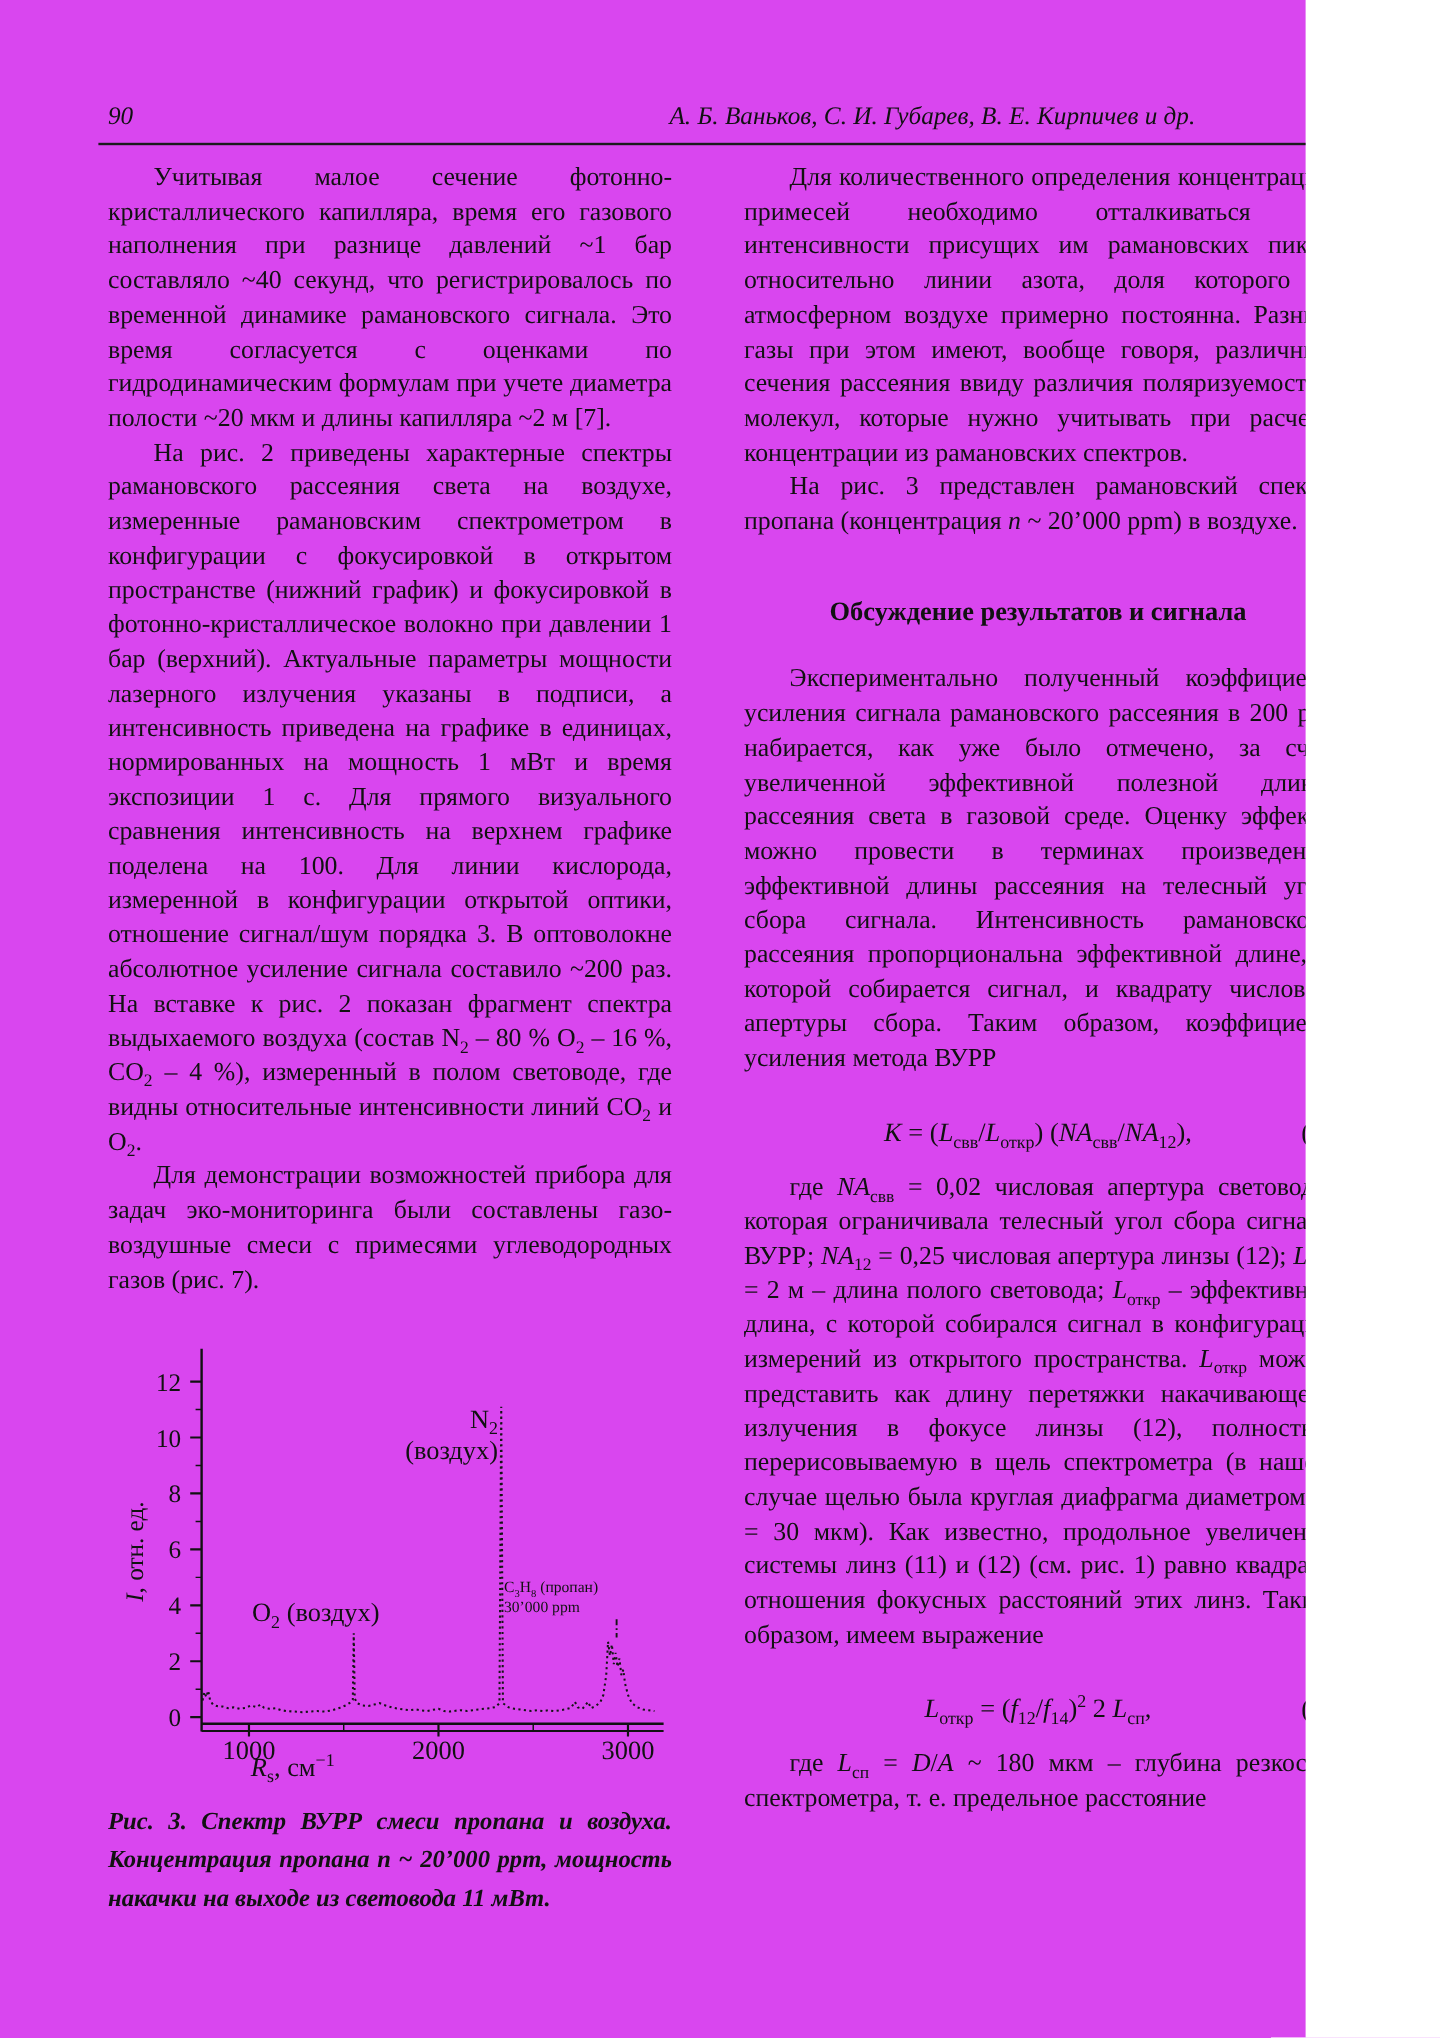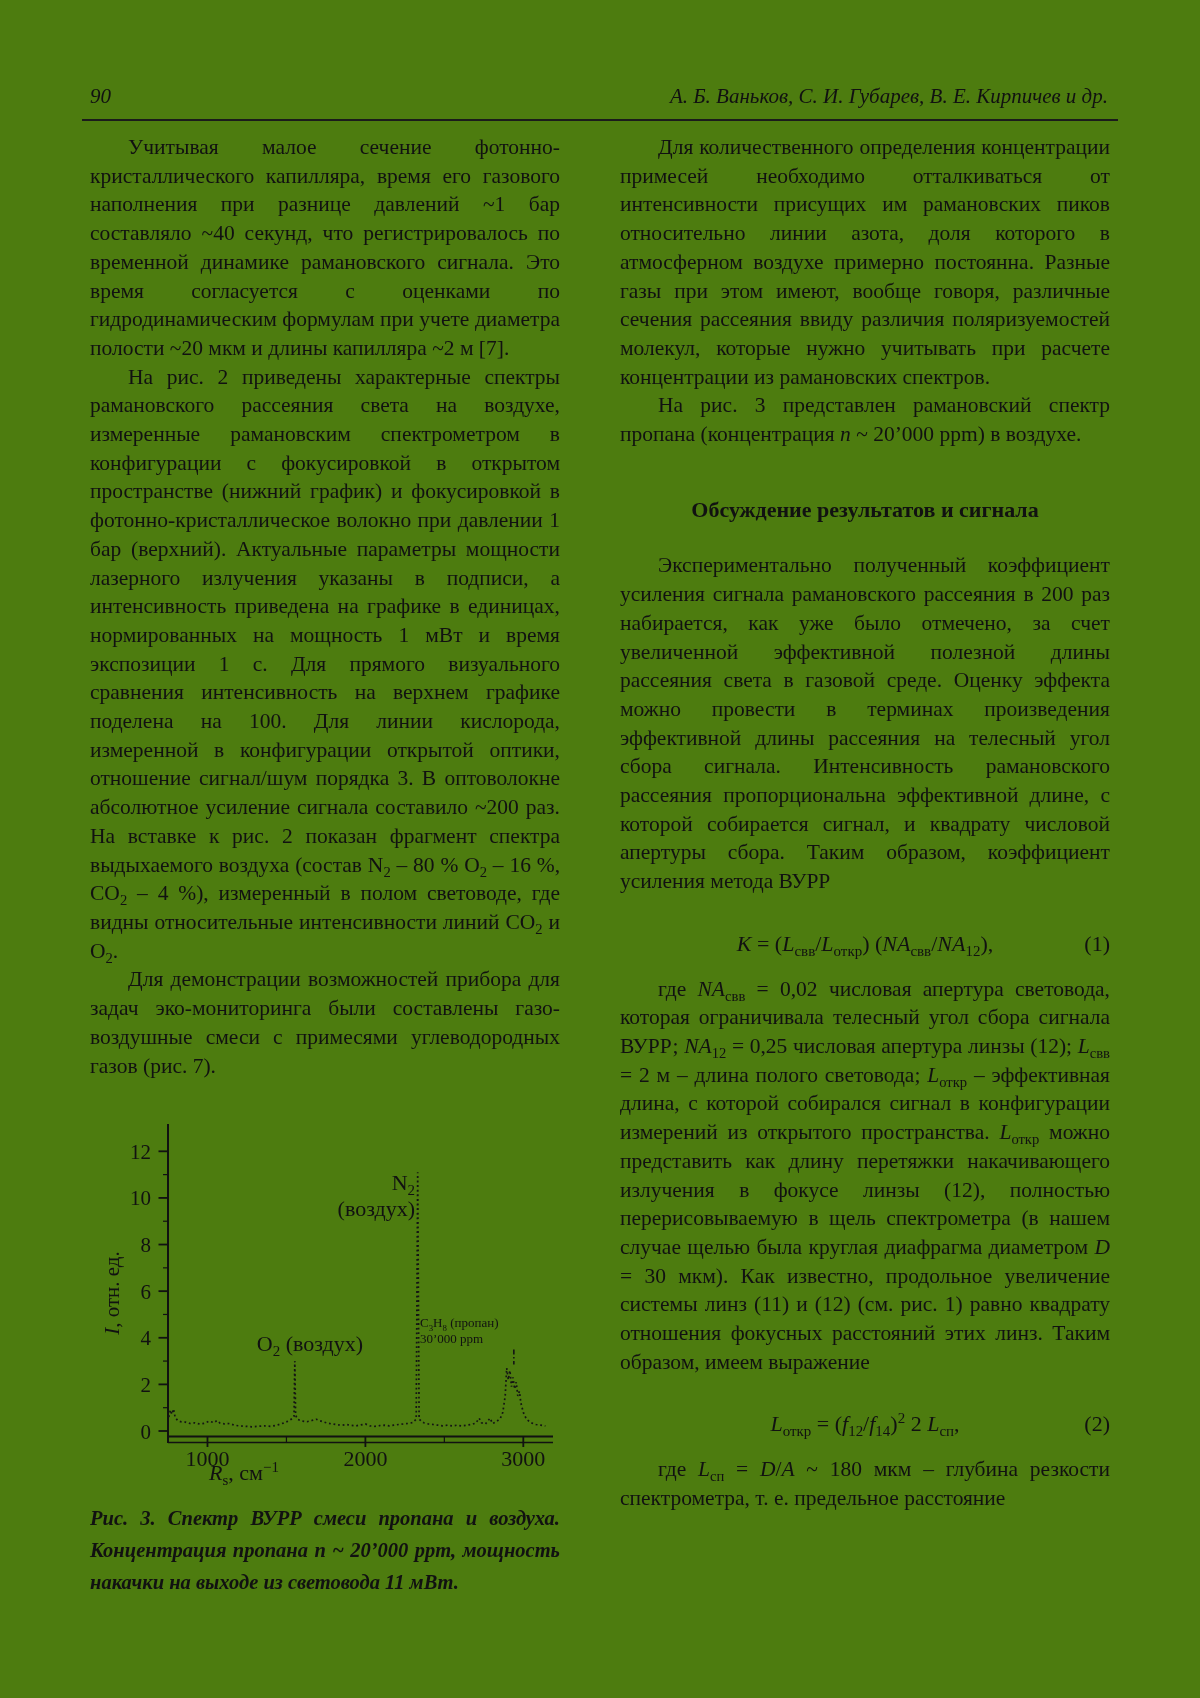--- a/index.html
+++ b/index.html
@@ -1,16 +1,16 @@
 <!DOCTYPE html>
 <html lang="ru"><head>
 <meta charset="utf-8">
 <style>
   html,body{margin:0;padding:0;background:#ffffff;}
-  .page{position:relative;width:1200px;height:1698px;background:#4d7c0f;overflow:hidden;
+  .page{position:relative;width:1088px;height:1698px;background:#d946ef;overflow:hidden;
         font-family:"Liberation Serif","DejaVu Serif",serif;color:#111;}
   .hdr-num{position:absolute;left:90px;top:84px;font-style:italic;font-size:21px;}
   .hdr-authors{position:absolute;right:92px;top:84px;font-style:italic;font-size:21px;}
   .rule{position:absolute;left:82px;top:119px;width:1036px;border-top:2.2px solid #1b1b1b;}
   .col{position:absolute;top:133px;font-size:21.5px;line-height:28.7px;text-align:justify;
        hyphens:auto;-webkit-hyphens:auto;}
   .col-left{left:90px;width:470px;}
   .col-right{left:620px;width:490px;}
   .col p{margin:0;text-indent:38px;}
   sub{font-size:68%;line-height:0;}
@@ -20,21 +20,21 @@
   .eq .eq-num{position:absolute;right:0;top:0;}
   
   .fig-wrap{position:absolute;left:95px;top:1100px;width:460px;height:395px;}
   .fig-wrap svg{position:absolute;left:0;top:0;}
   svg text{fill:#111;font-family:"Liberation Serif","DejaVu Serif",serif;}
   .y-title{position:absolute;left:-47px;top:180px;width:130px;height:26px;text-align:center;
            font-size:21px;transform:rotate(-90deg);}
   .x-title{position:absolute;left:114px;top:360px;width:300px;text-align:left;font-size:22px;}
   .ann{position:absolute;}
   .ann-n2{left:160px;top:70px;width:160px;text-align:right;font-size:22px;line-height:26px;}
-  .ann-o2{left:115px;top:231px;width:200px;text-align:center;font-size:22px;}
+  .ann-o2{left:115px;top:231px;width:200px;font-size:22px;}
   .ann-propane{left:325px;top:215px;width:150px;font-size:13px;line-height:16px;}
   .fig-caption{position:absolute;left:90px;top:1502px;width:470px;font-size:20.5px;line-height:32px;
                font-weight:bold;font-style:italic;text-align:justify;}
 </style>
 </head>
 <body>
 
 <div class="page">
 
   <div class="hdr-num">90</div>

